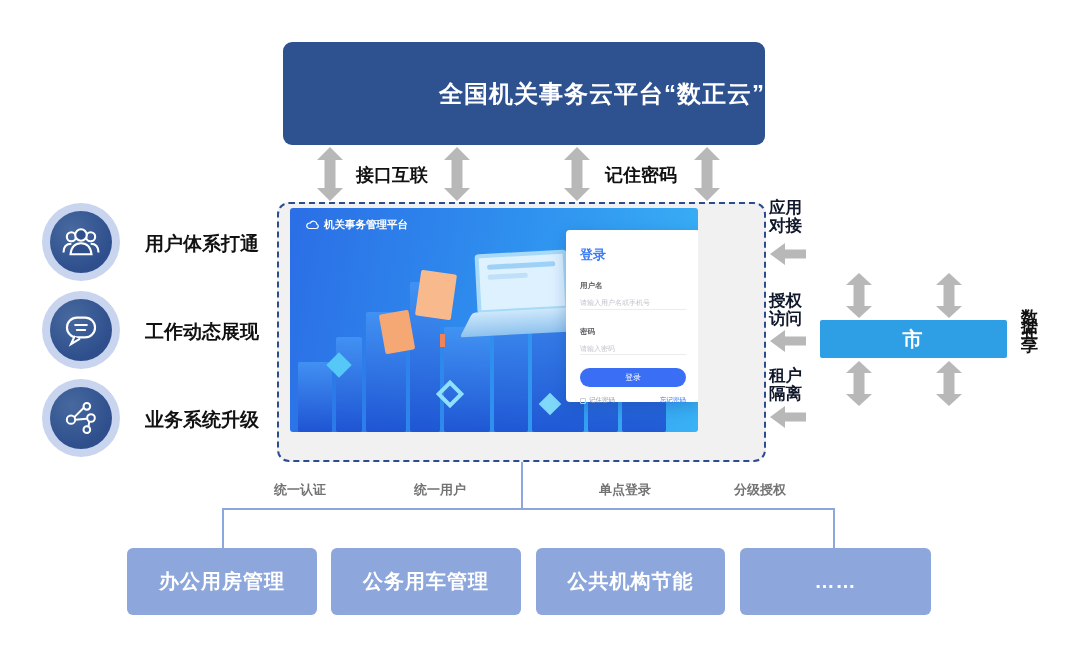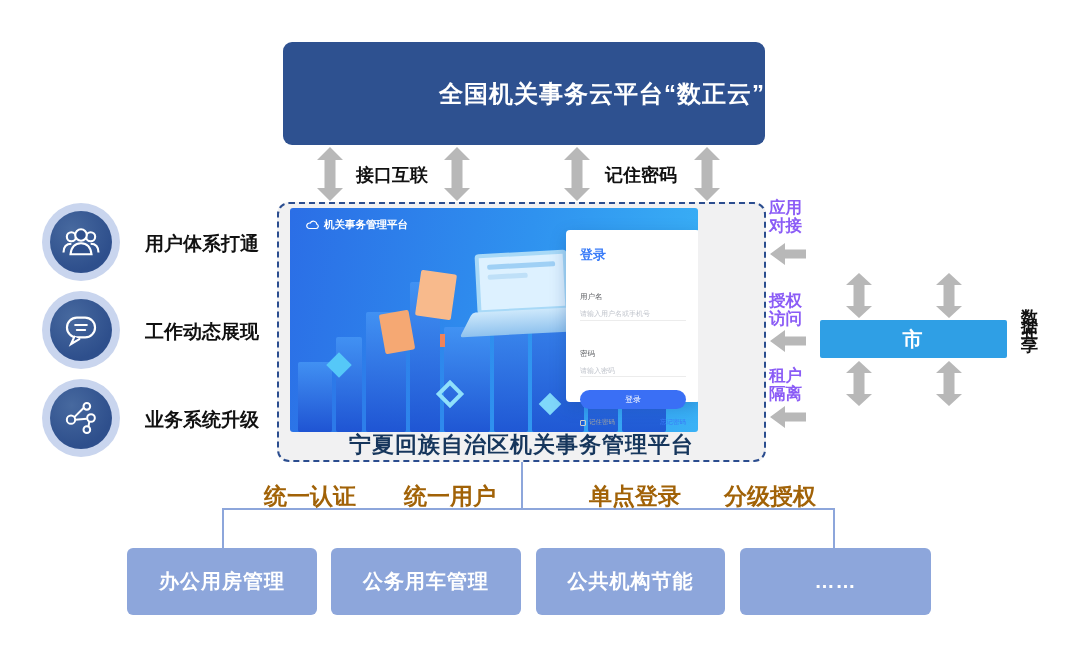--- a/index.html
+++ b/index.html
@@ -32,45 +32,45 @@
   .shot { left: 290px; top: 208px; width: 408px; height: 224px; overflow: hidden; border-radius: 3px;
           background: linear-gradient(100deg, #2b6ee6 0%, #2f92ef 55%, #3ab2f6 100%); }
   .tower { position: absolute; bottom: 0; border-radius: 2px;
            background: linear-gradient(180deg, #4494f4, #1d4fd0); opacity: .88; }
   .diamond { position: absolute; transform: rotate(45deg); }
   .shot-logo { position: absolute; left: 16px; top: 10px; display: flex; align-items: center; gap: 5px;
                color: #fff; font-size: 10.5px; font-weight: bold; }
   .login-card { position: absolute; left: 276px; top: 22px; width: 134px; height: 172px; background: #fff;
                 border-radius: 4px; box-shadow: 0 5px 16px rgba(15,60,140,.28); padding: 12px 14px; }
   .lc-title { color: #3a7cf8; font-size: 13px; font-weight: bold; margin-top: 4px; }
-  .lc-label { color: #606266; font-size: 7.5px; margin-top: 28px; }
+  .lc-label { color: #606266; font-size: 7.5px; margin-top: 17px; font-weight: bold; }
   .lc-input { width: 100%; border: none; border-bottom: 1px solid #ececec; font-size: 7px; height: 13px;
               outline: none; color: #333; background: transparent; }
   .lc-input::placeholder { color: #c0c4cc; }
   .lc-btn { margin-top: 13px; width: 100%; height: 19px; border: none; border-radius: 10px;
             background: #3a6ff5; color: #fff; font-size: 8px; cursor: pointer; }
   .lc-row { margin-top: 9px; display: flex; justify-content: space-between; align-items: center; }
   .lc-remember { display: flex; align-items: center; gap: 3px; color: #9aa0a6; font-size: 6.5px; }
   .lc-check { width: 6px; height: 6px; border: 1px solid #ccc; border-radius: 1px; display: inline-block; }
   .lc-forgot { color: #3a7cf8; font-size: 6.5px; text-decoration: none; }
   .chevron { position: absolute; left: 420px; top: 92px; width: 50px; height: 50px;
              border-top: 9px solid rgba(255,255,255,.28); border-right: 9px solid rgba(255,255,255,.28);
              transform: rotate(45deg); }
 
   
-  .link-label { font-size: 16.5px; font-weight: bold; color: #8b5cf6; line-height: 1.12; white-space: pre-line; }
+  .link-label { font-size: 16.5px; font-weight: bold; color: #0f172a; line-height: 1.12; white-space: pre-line; }
   .region-box { left: 820px; width: 187px; height: 38px; background: #2f9fe5; border-radius: 2px;
                 display: flex; align-items: center; justify-content: center; }
   .region-box span { color: #fff; font-size: 20px; font-weight: bold; letter-spacing: 2px; }
   .vert-label { writing-mode: vertical-rl; text-orientation: upright; font-size: 17px; font-weight: bold;
                 color: #111; letter-spacing: 9px; }
 
   
   .conn { background: #8da6db; }
-  .sso-label { font-size: 23px; font-weight: bold; color: #a16207; transform: translateX(-50%); white-space: nowrap; margin-left: 10px; }
+  .sso-label { font-size: 13px; font-weight: bold; color: #737373; transform: translateX(-50%); white-space: nowrap; }
   .module-box { top: 548px; height: 67px; background: #8da6db; border-radius: 6px;
                 display: flex; align-items: center; justify-content: center; }
   .module-box span { color: #fff; font-size: 20px; font-weight: bold; letter-spacing: 1px; }
 </style>
 </head>
 <body>
 
 <div class="canvas">
 
   <div class="abs banner">
@@ -177,21 +177,20 @@
       <div class="lc-row">
         <span class="lc-remember">
           <span class="lc-check"></span>
           <span>记住密码</span>
         </span>
         <a class="lc-forgot" href="#">忘记密码</a>
       </div>
     </div>
   </div>
 
-  <div class="abs caption">宁夏回族自治区机关事务管理平台</div>
 
   <div class="abs link-label" style="left:769px;top:198px">应用
 对接</div>
   <svg class="abs" style="left:770px;top:243px" width="36" height="22">
       <polygon points="0,11 15,0 15,6.5 36,6.5 36,15.5 15,15.5 15,22" fill="#b8b8b8"></polygon>
     </svg>
   <div class="abs link-label" style="left:769px;top:291px">授权
 访问</div>
   <svg class="abs" style="left:770px;top:330px" width="36" height="22">
       <polygon points="0,11 15,0 15,6.5 36,6.5 36,15.5 15,15.5 15,22" fill="#b8b8b8"></polygon>

